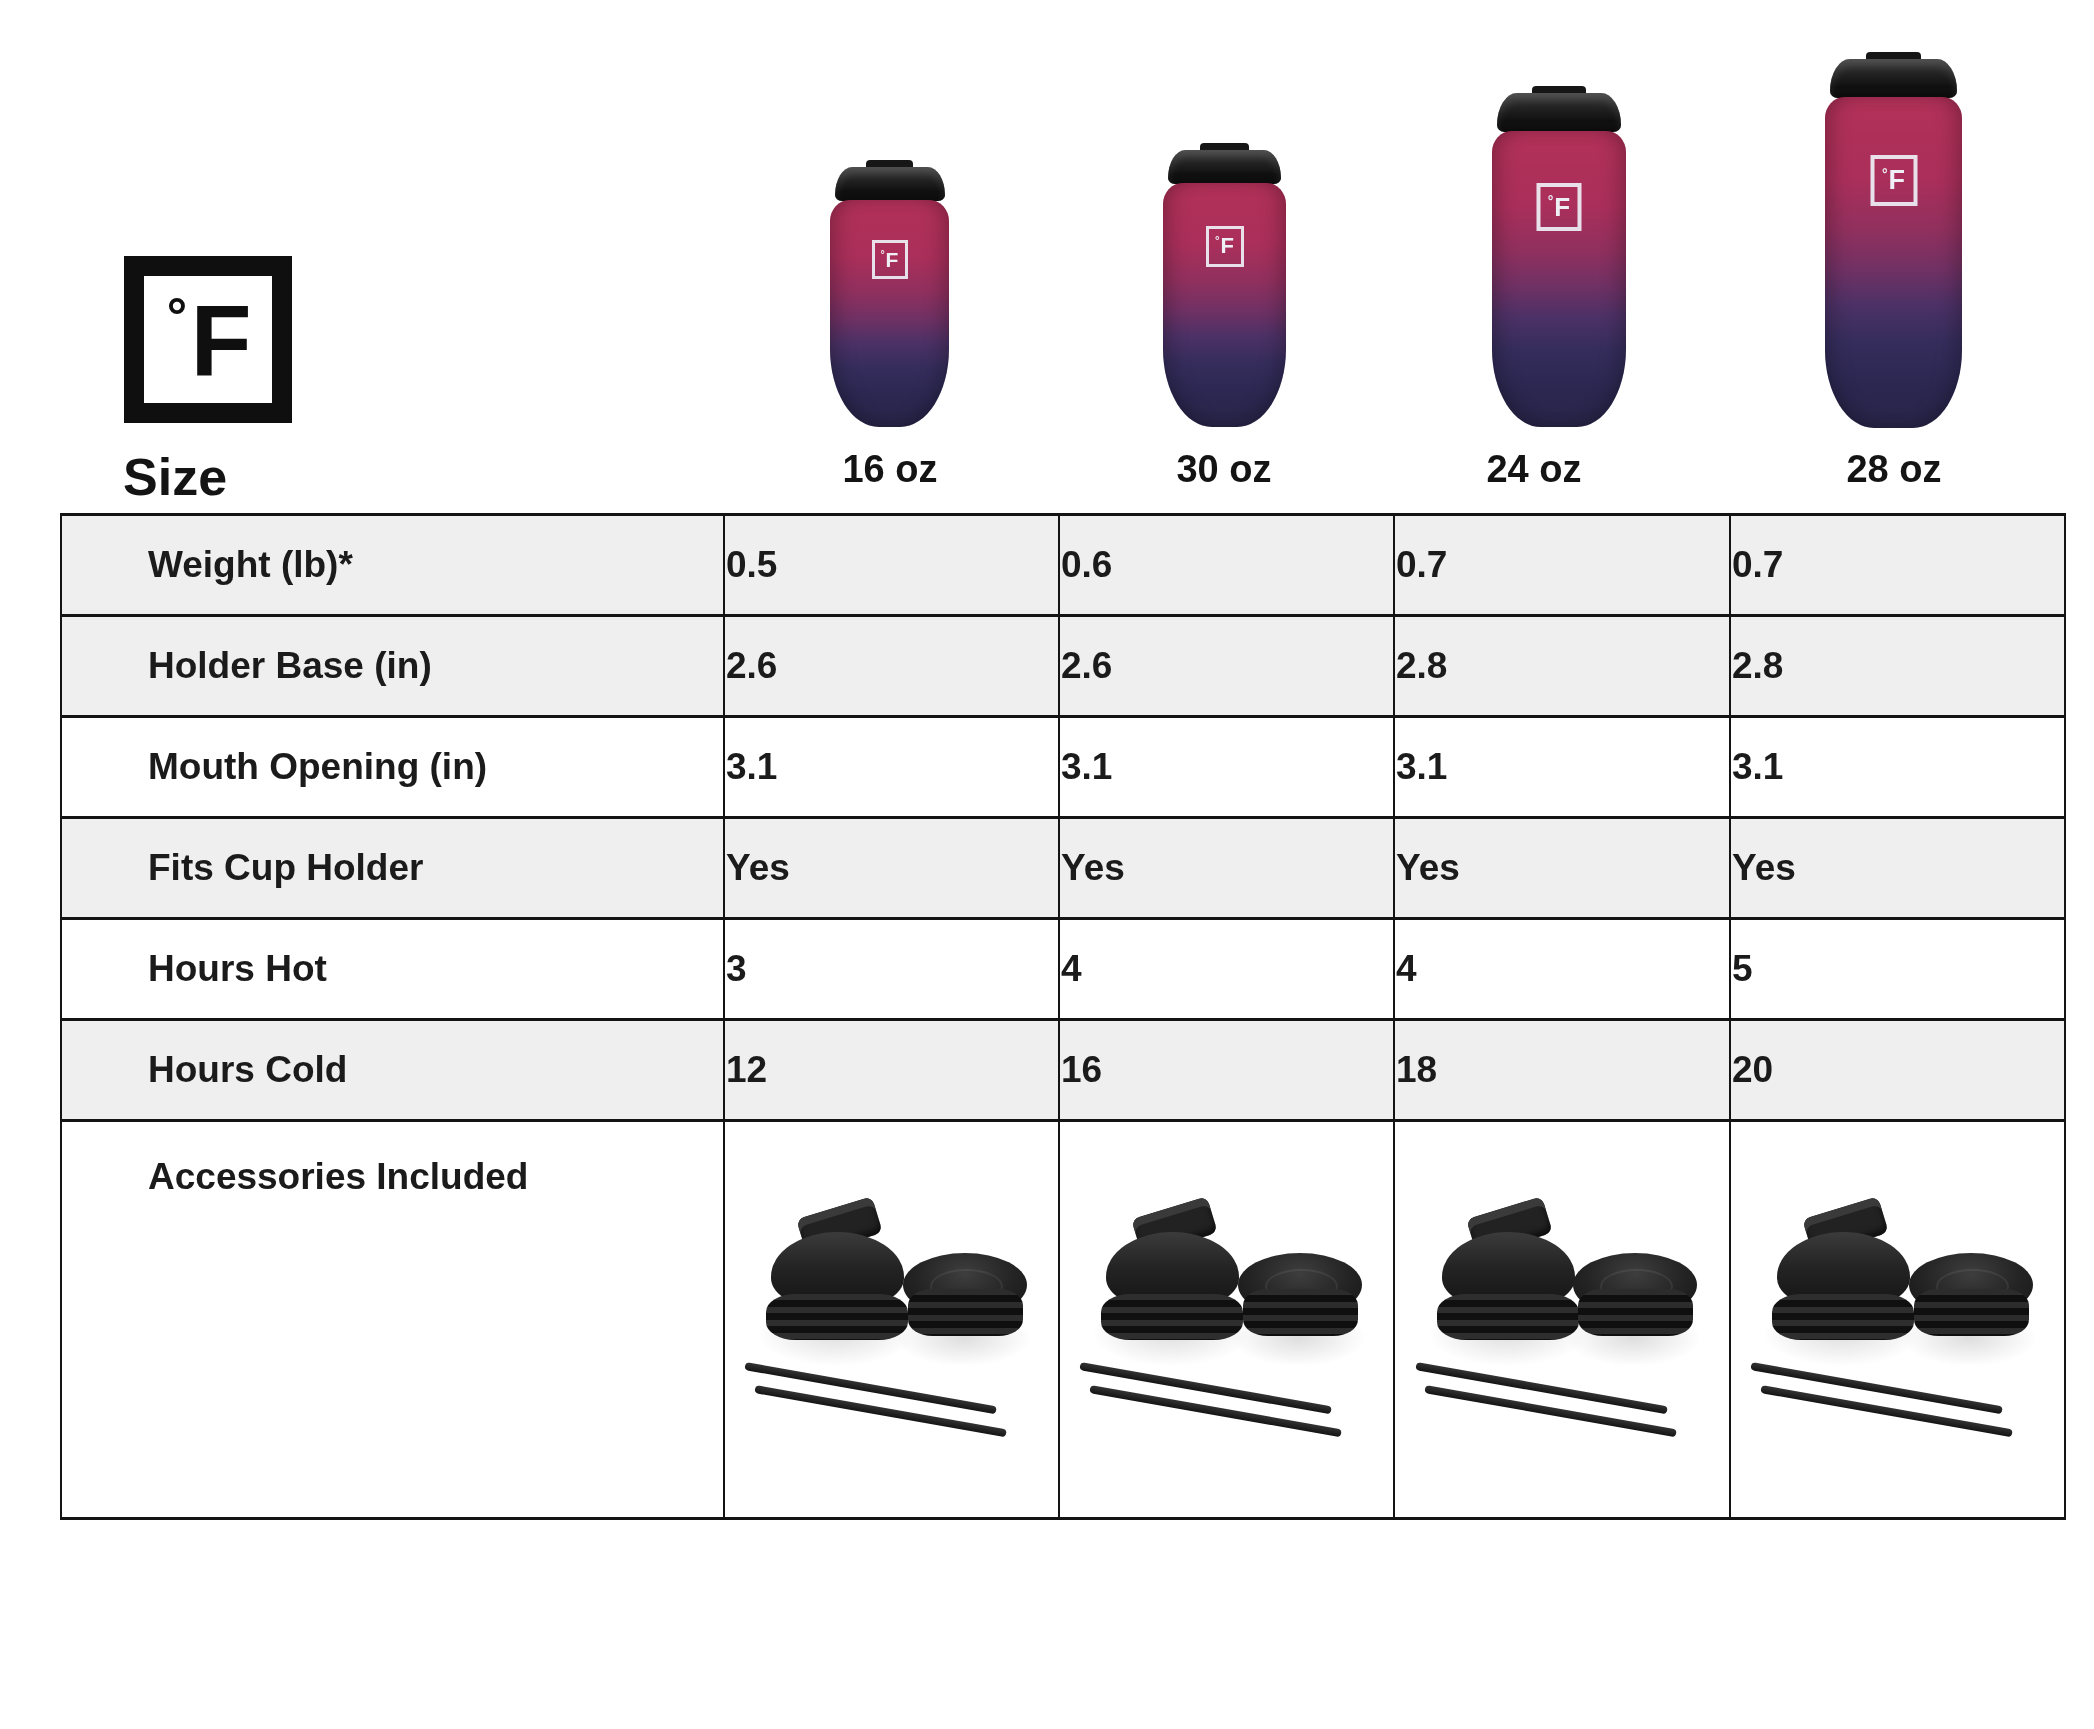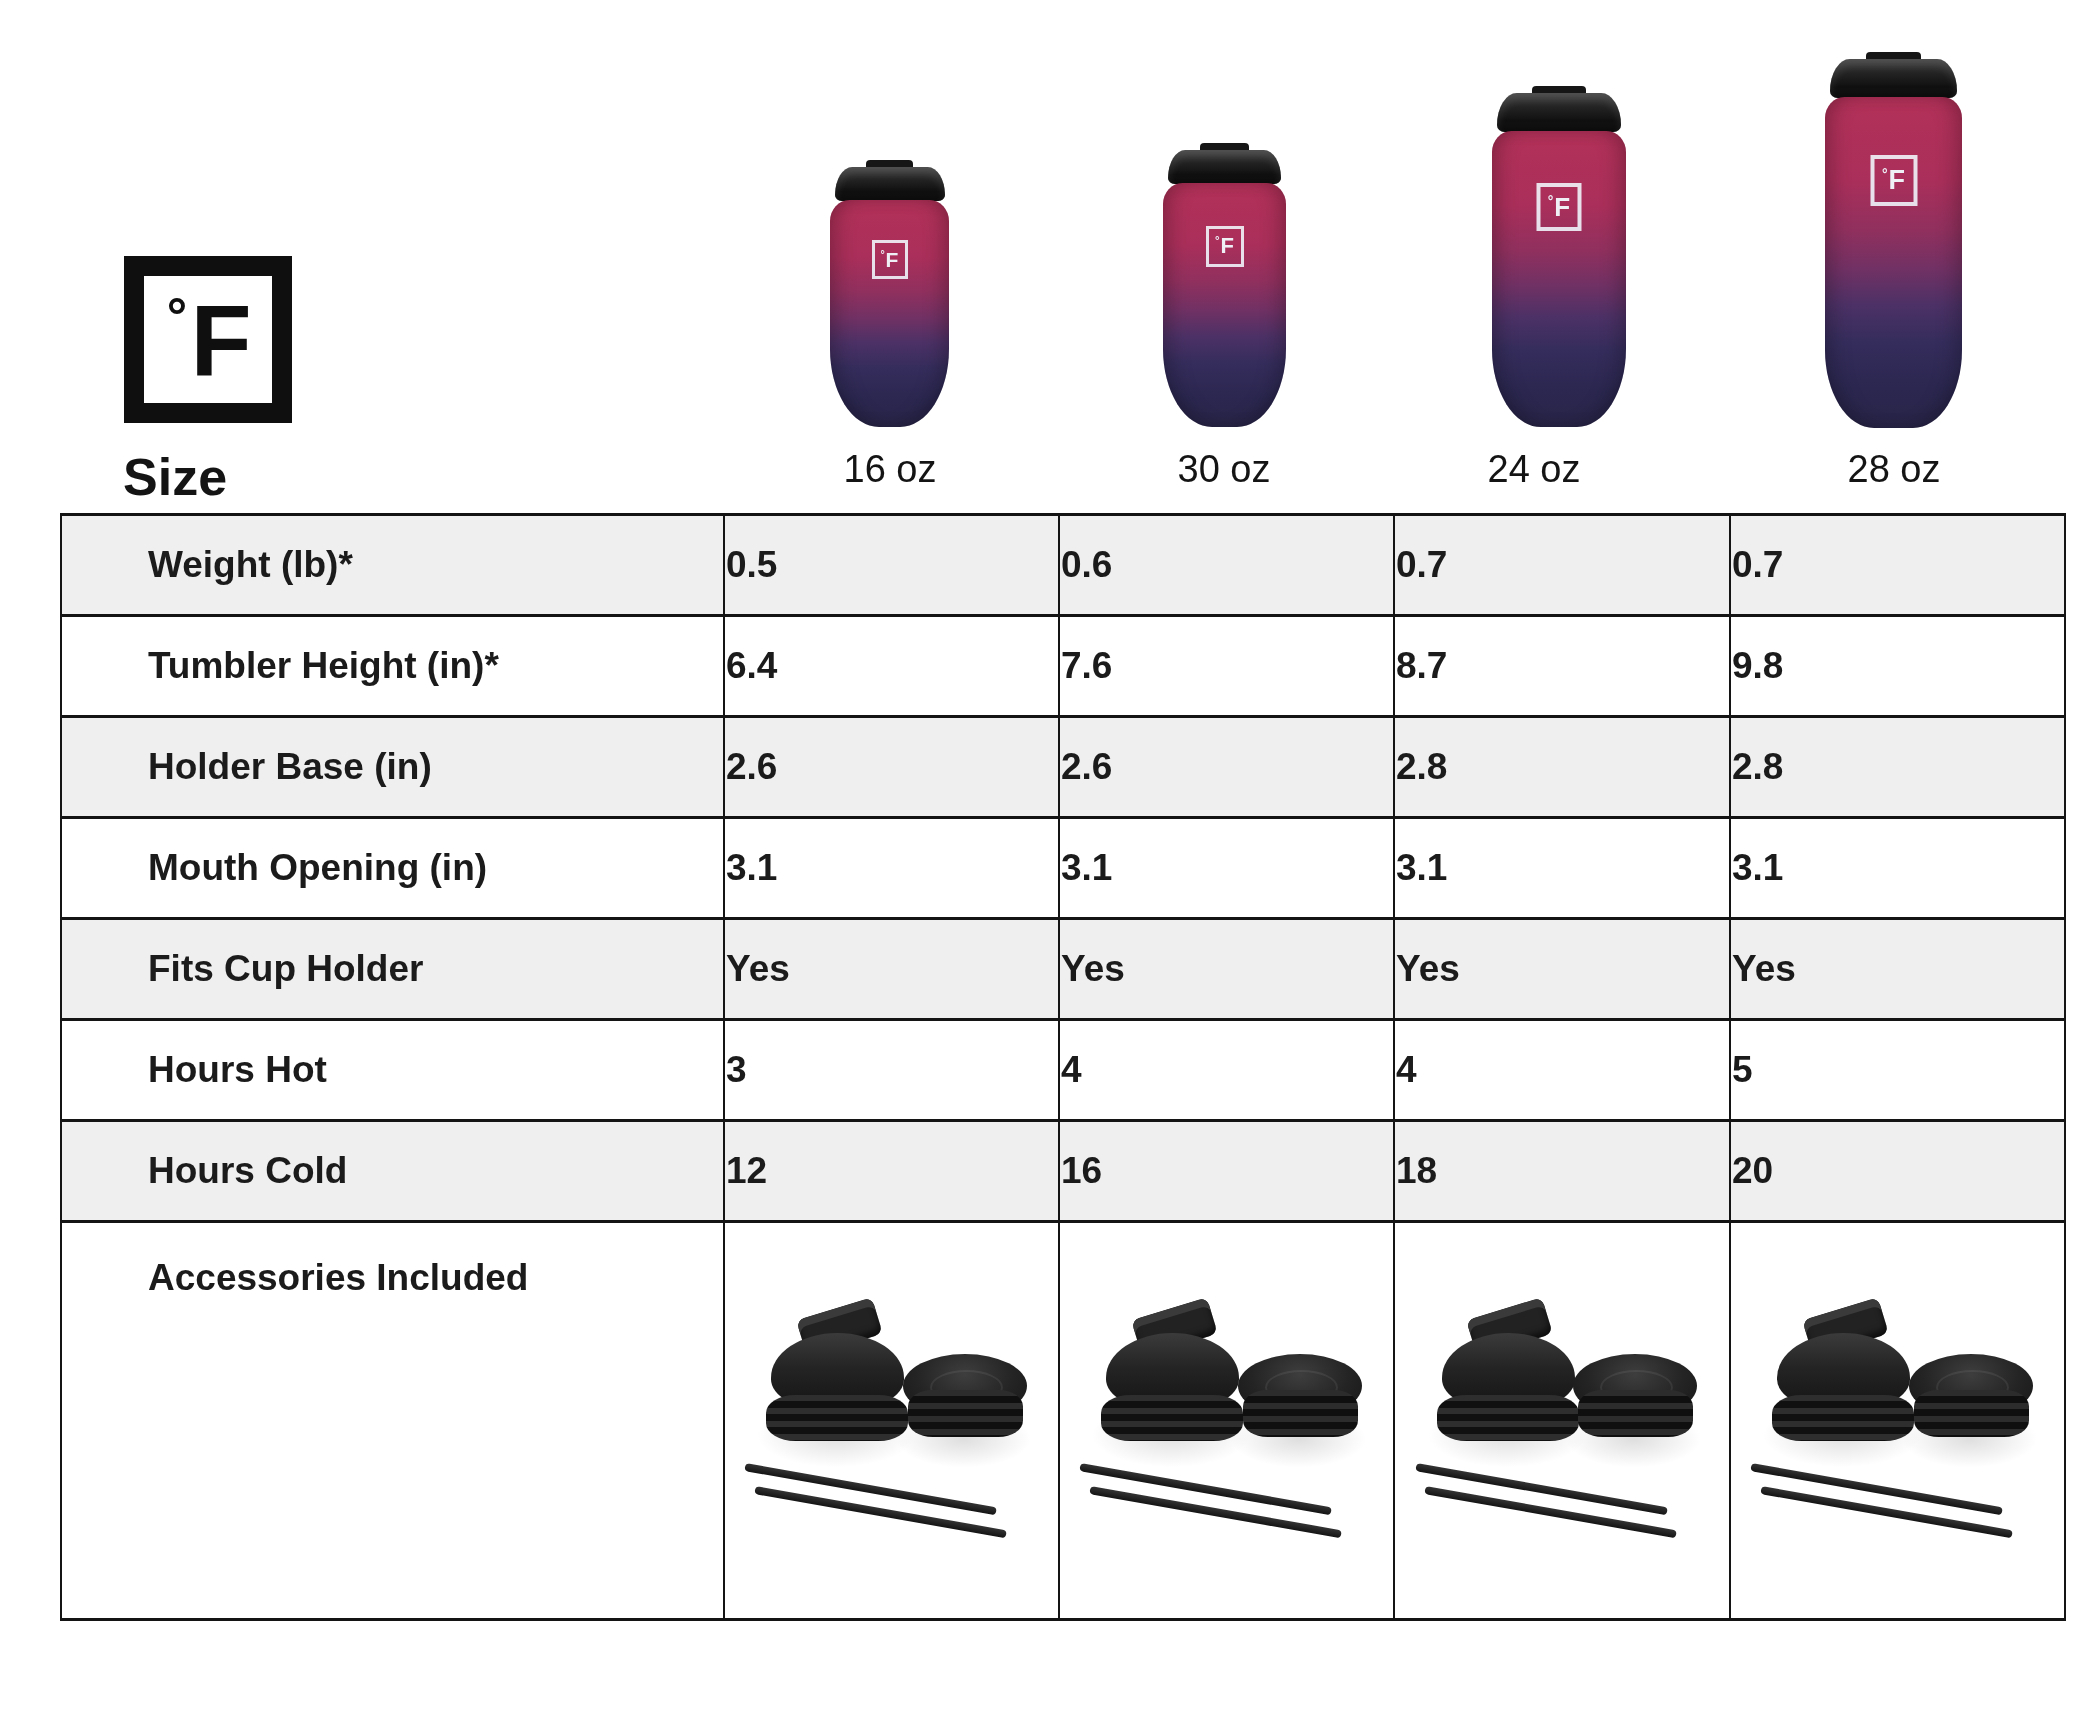--- a/index.html
+++ b/index.html
@@ -17,21 +17,21 @@
   }
   .brand-logo .deg{font-size:51px;font-weight:700;line-height:1;margin:-47px 3.3px 0 0;color:#0f0f0f;}
   .brand-logo .f-letter{font-size:100px;font-weight:800;line-height:1;letter-spacing:-2.5px;color:#0f0f0f;}
 
   
   .size-label{
     position:absolute;left:123px;top:447px;font-size:52px;font-weight:700;color:#141414;
   }
   .psize{
     position:absolute;top:448px;transform:translateX(-50%);
-    font-size:38px;font-weight:400;color:#141414;white-space:nowrap;
+    font-size:38px;font-weight:700;color:#141414;white-space:nowrap;
   }
 
   
   .tumbler{position:absolute;display:flex;flex-direction:column;align-items:center;}
   .lid-tab{background:#161616;border-radius:4.1px 4.1px 0 0;}
   .lid{
     background:linear-gradient(180deg,#3c3c3c 0%,#222222 38%,#101010 72%,#181818 100%);
     border-radius:21px 21px 8.2px 8.2px / 34px 34px 7.4px 7.4px;
     box-shadow:inset 0 6.5px 8.2px rgba(255,255,255,.12), inset 0 -4.9px 6.5px rgba(0,0,0,.55);
     margin-top:-2.5px;
@@ -182,27 +182,20 @@
         <col style="width:335px">
     </colgroup>
     <tbody id="spec-body">
         <tr class="shaded">
           <td class="rlabel">Weight (lb)*</td>
           <td class="rvalue">0.5</td>
           <td class="rvalue">0.6</td>
           <td class="rvalue">0.7</td>
           <td class="rvalue">0.7</td>
         </tr>
-        <tr>
-          <td class="rlabel">Tumbler Height (in)*</td>
-          <td class="rvalue">6.4</td>
-          <td class="rvalue">7.6</td>
-          <td class="rvalue">8.7</td>
-          <td class="rvalue">9.8</td>
-        </tr>
         <tr class="shaded">
           <td class="rlabel">Holder Base (in)</td>
           <td class="rvalue">2.6</td>
           <td class="rvalue">2.6</td>
           <td class="rvalue">2.8</td>
           <td class="rvalue">2.8</td>
         </tr>
         <tr>
           <td class="rlabel">Mouth Opening (in)</td>
           <td class="rvalue">3.1</td>

